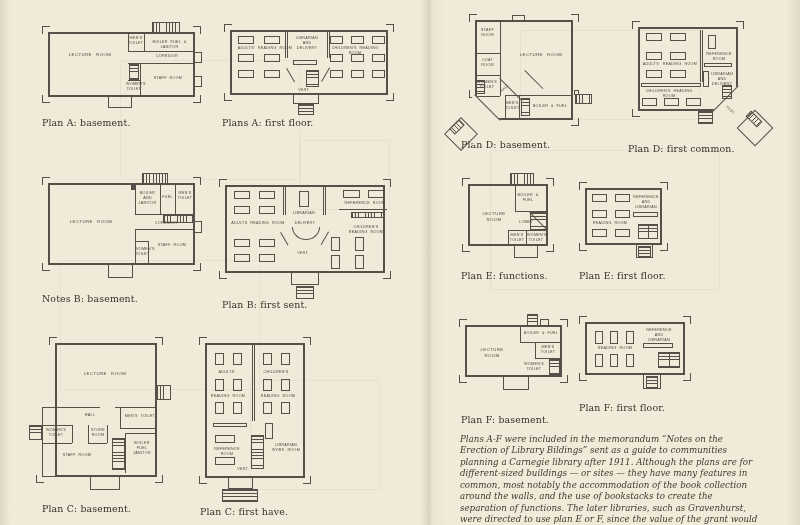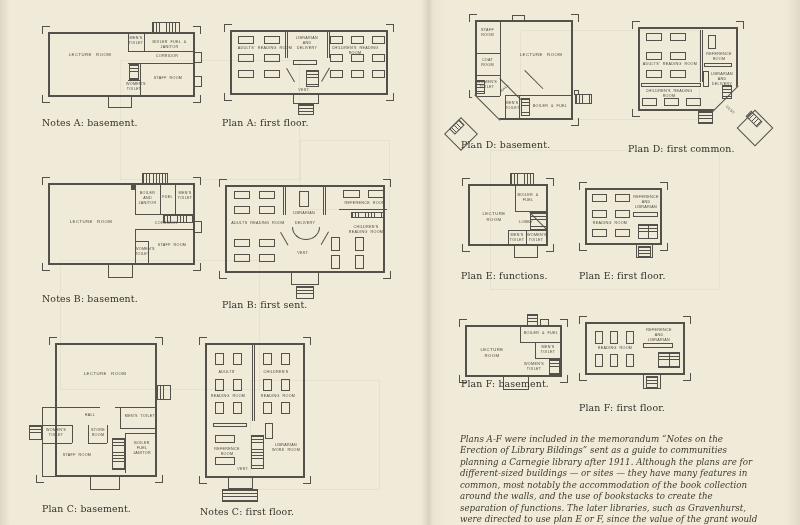--- a/index.html
+++ b/index.html
@@ -70,21 +70,21 @@
   <i class="bp" style="left:60px;bottom:-11px;width:24px;height:11px;border-top:none"></i>
   <i class="lb" style="left:12px;top:20px;width:60px">LECTURE ROOM</i>
   <i class="lb xs" style="left:80px;top:4px;width:16px">MEN'S
 TOILET</i>
   <i class="lb xs" style="left:97px;top:8px;width:49px">BOILER FUEL &amp; JANITOR</i>
   <i class="lb xs" style="left:94px;top:22px;width:50px">CORRIDOR</i>
   <i class="lb xs" style="left:98px;top:44px;width:44px">STAFF ROOM</i>
   <i class="lb xs" style="left:78px;top:50px;width:16px">WOMEN'S
 TOILET</i>
 </div>
-<div class="cp" style="left:42px;top:117px">Notes A: basement.</div>
+<div class="cp" style="left:42px;top:117px">Plan A: basement.</div>
 
 <div class="pl" style="left:230px;top:30px;width:158px;height:65px">
   <i class="ck tl"></i>
     <i class="ck tr"></i>
     <i class="ck bl"></i>
     <i class="ck br"></i>
   <i class="fr"></i>
   <i class="tb" style="left:8px;top:6px;width:16px;height:8px"></i>
   <i class="tb" style="left:34px;top:6px;width:16px;height:8px"></i>
   <i class="tb" style="left:8px;top:24px;width:16px;height:8px"></i>
@@ -108,21 +108,21 @@
   <i class="tb" style="left:100px;top:24px;width:13px;height:8px"></i>
   <i class="tb" style="left:121px;top:24px;width:13px;height:8px"></i>
   <i class="tb" style="left:142px;top:24px;width:13px;height:8px"></i>
   <i class="tb" style="left:100px;top:40px;width:13px;height:8px"></i>
   <i class="tb" style="left:121px;top:40px;width:13px;height:8px"></i>
   <i class="tb" style="left:142px;top:40px;width:13px;height:8px"></i>
   <i class="lb xs" style="left:96px;top:16px;width:58px">CHILDREN'S READING ROOM</i>
   <i class="bp" style="left:63px;bottom:-9px;width:26px;height:9px;border-top:none"></i>
   <i class="sv" style="left:68px;bottom:-20px;width:16px;height:11px"></i>
 </div>
-<div class="cp" style="left:222px;top:117px">Plan A: first floor.</div>
+<div class="cp" style="left:222px;top:117px">Plans A: first floor.</div>
 
 <div class="pl" style="left:48px;top:183px;width:147px;height:82px">
   <i class="ck tl"></i>
     <i class="ck tr"></i>
     <i class="ck bl"></i>
     <i class="ck br"></i>
   <i class="fr"></i>
   <i class="sh" style="left:94px;top:-10px;width:26px;height:10px;border-bottom:none"></i>
   <i style="left:83px;top:2px;width:5px;height:5px;background:var(--ink,#55514a)"></i>
   <i class="vw" style="left:87px;top:0;height:31px"></i>
@@ -253,21 +253,21 @@
   <i class="sv" style="left:46px;top:92px;width:13px;height:34px"></i>
   <i class="tb" style="left:10px;top:92px;width:20px;height:8px"></i>
   <i class="lb xs" style="left:2px;top:104px;width:40px">REFERENCE ROOM</i>
   <i class="tb" style="left:10px;top:114px;width:20px;height:8px"></i>
   <i class="lb xs" style="left:63px;top:100px;width:36px">LIBRARIAN
 WORK ROOM</i>
   <i class="lb xs" style="left:28px;top:124px;width:20px">VEST.</i>
   <i class="bp" style="left:23px;bottom:-11px;width:25px;height:11px;border-top:none"></i>
   <i class="sv" style="left:17px;bottom:-24px;width:36px;height:13px"></i>
 </div>
-<div class="cp" style="left:200px;top:506px">Notes C: first floor.</div>
+<div class="cp" style="left:200px;top:506px">Plan C: first have.</div>
 
 <div class="pl" style="left:475px;top:20px;width:98px;height:100px">
   <i class="ck tl"></i>
     <i class="ck tr"></i>
     <i class="ck br"></i>
   <i class="ck bl" style="bottom:22px"></i>
   <i class="fr"></i>
   <i class="bp" style="left:37px;top:-5px;width:13px;height:6px;border-bottom:none"></i>
   <i class="vw" style="left:25px;top:0;height:76px"></i>
   <i class="hw" style="left:0;top:33px;width:25px"></i>
@@ -398,21 +398,21 @@
   <i class="hw" style="left:70px;top:33px;width:27px"></i>
   <i class="sv" style="left:84px;top:34px;width:11px;height:16px"></i>
   <i class="bp" style="left:38px;bottom:-13px;width:26px;height:13px;border-top:none"></i>
   <i class="lb" style="left:6px;top:22px;width:42px">LECTURE ROOM</i>
   <i class="lb xs" style="left:57px;top:6px;width:38px">BOILER &amp; FUEL</i>
   <i class="lb xs" style="left:73px;top:20px;width:20px">MEN'S
 TOILET</i>
   <i class="lb xs" style="left:58px;top:37px;width:22px">WOMEN'S
 TOILET</i>
 </div>
-<div class="cp" style="left:461px;top:378px">Plan F: basement.</div>
+<div class="cp" style="left:461px;top:414px">Plan F: basement.</div>
 
 <div class="pl" style="left:585px;top:322px;width:100px;height:53px">
   <i class="ck tl"></i>
     <i class="ck tr"></i>
     <i class="ck bl"></i>
     <i class="ck br"></i>
   <i class="fr"></i>
   <i class="tb" style="left:10px;top:9px;width:8px;height:13px"></i>
   <i class="tb" style="left:25px;top:9px;width:8px;height:13px"></i>
   <i class="tb" style="left:41px;top:9px;width:8px;height:13px"></i>

